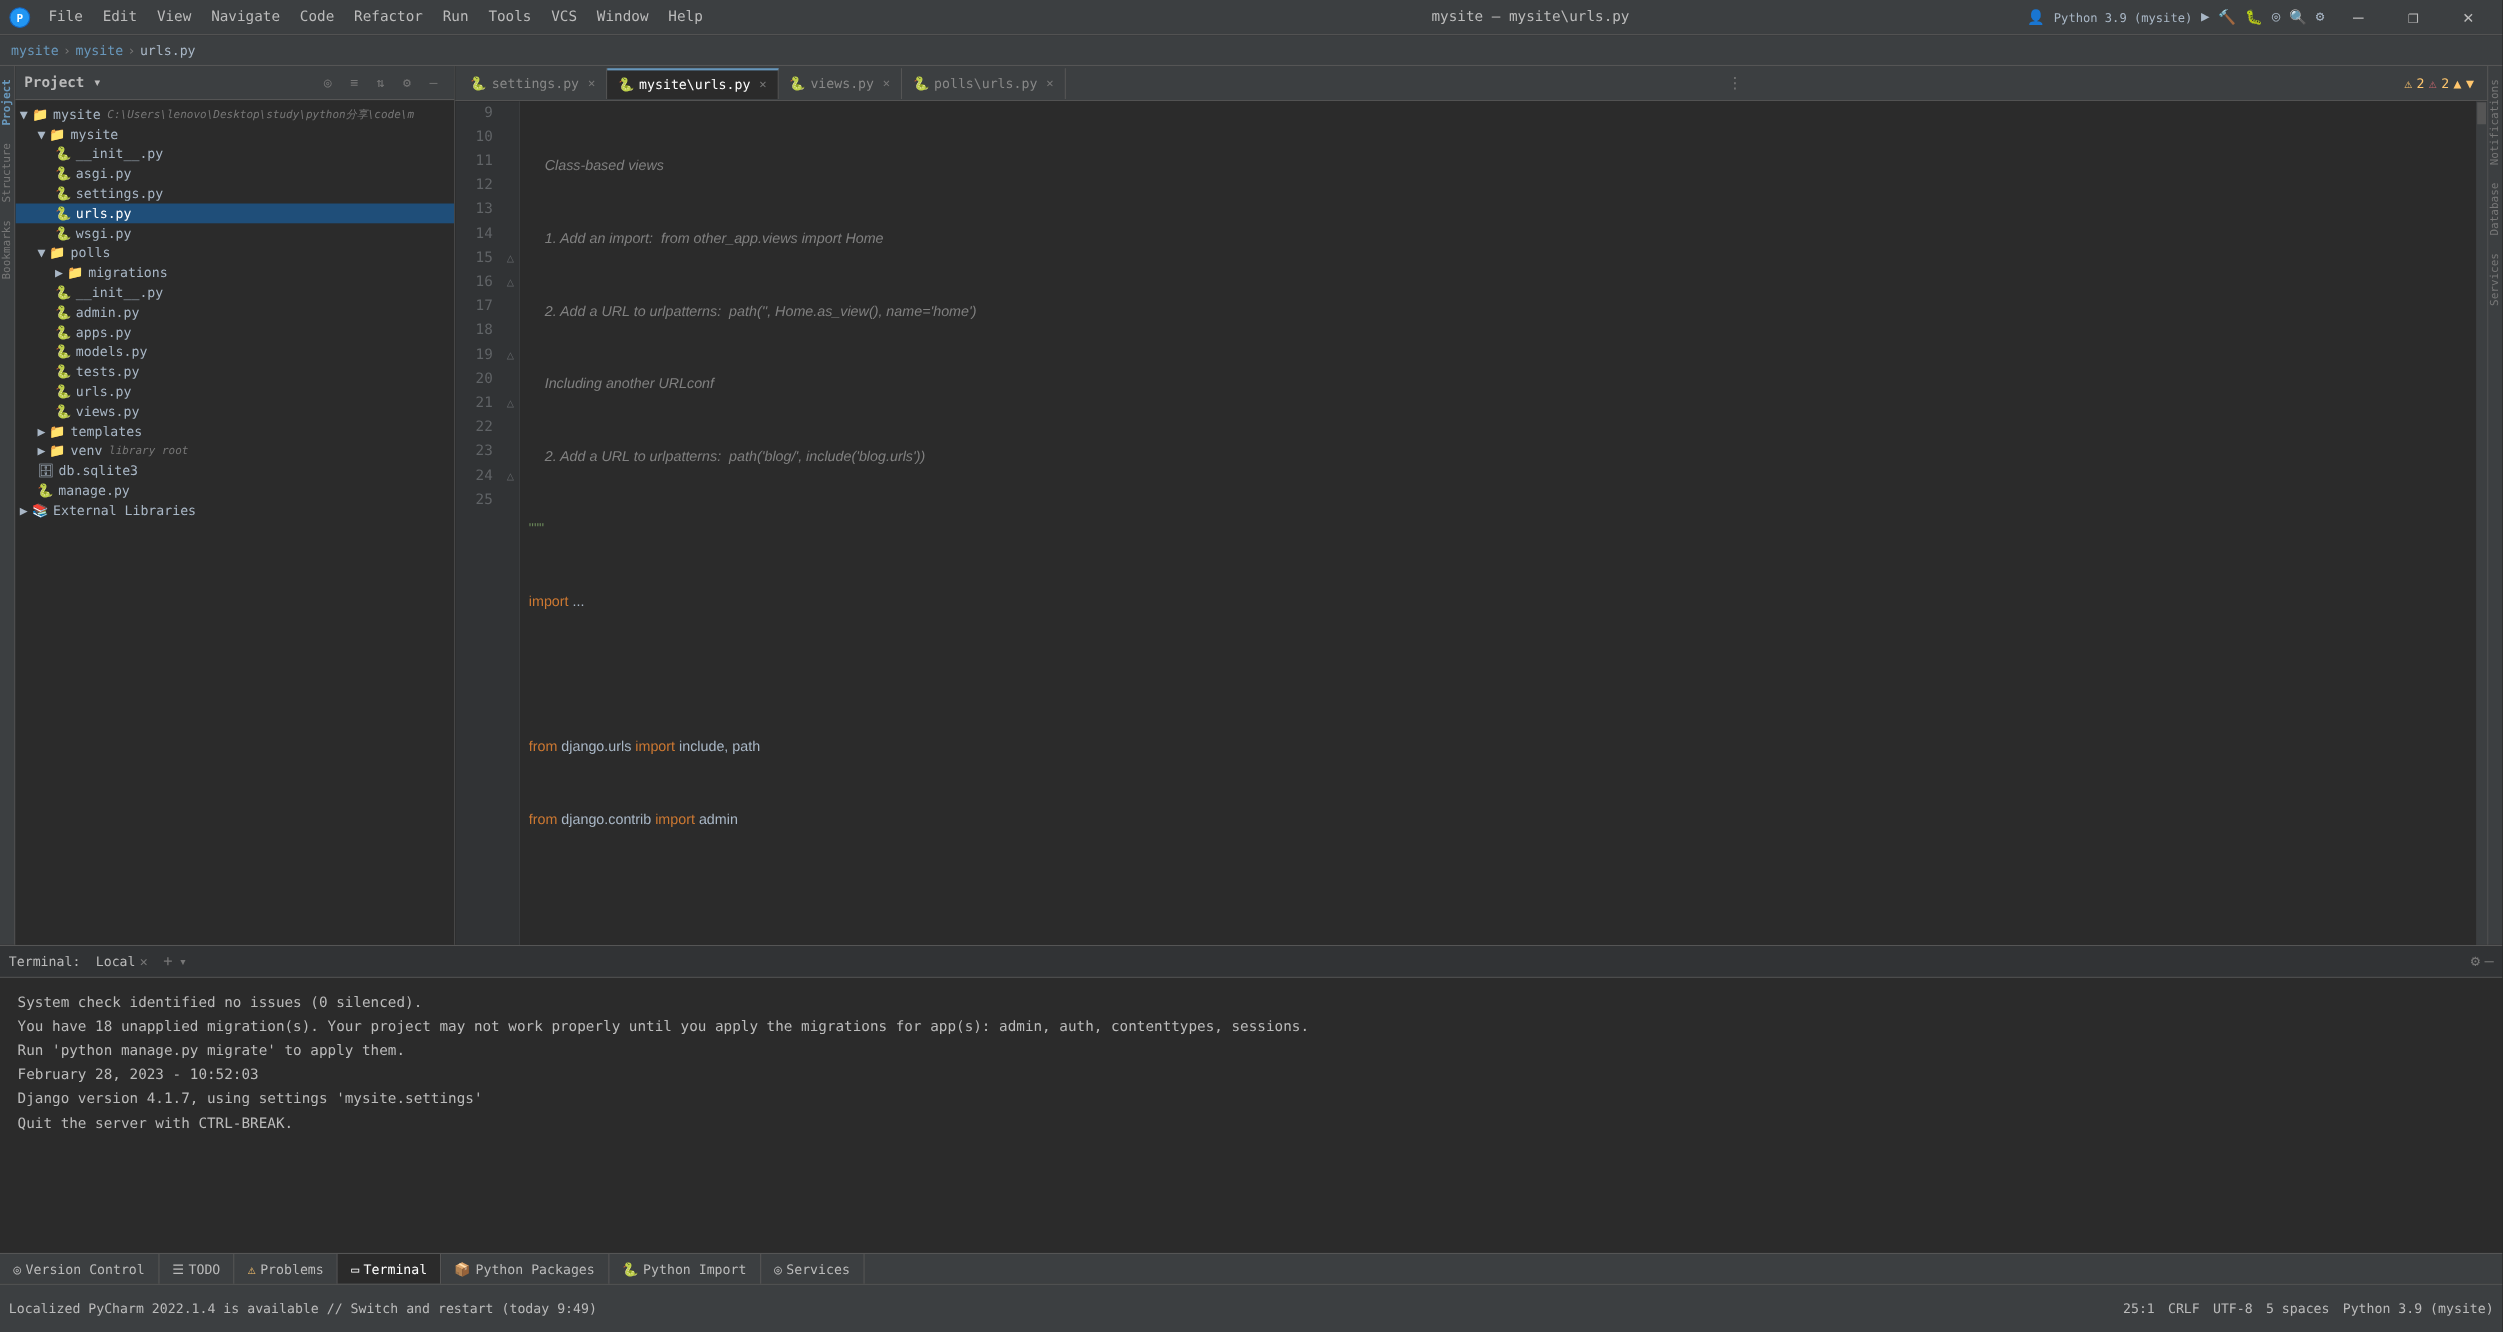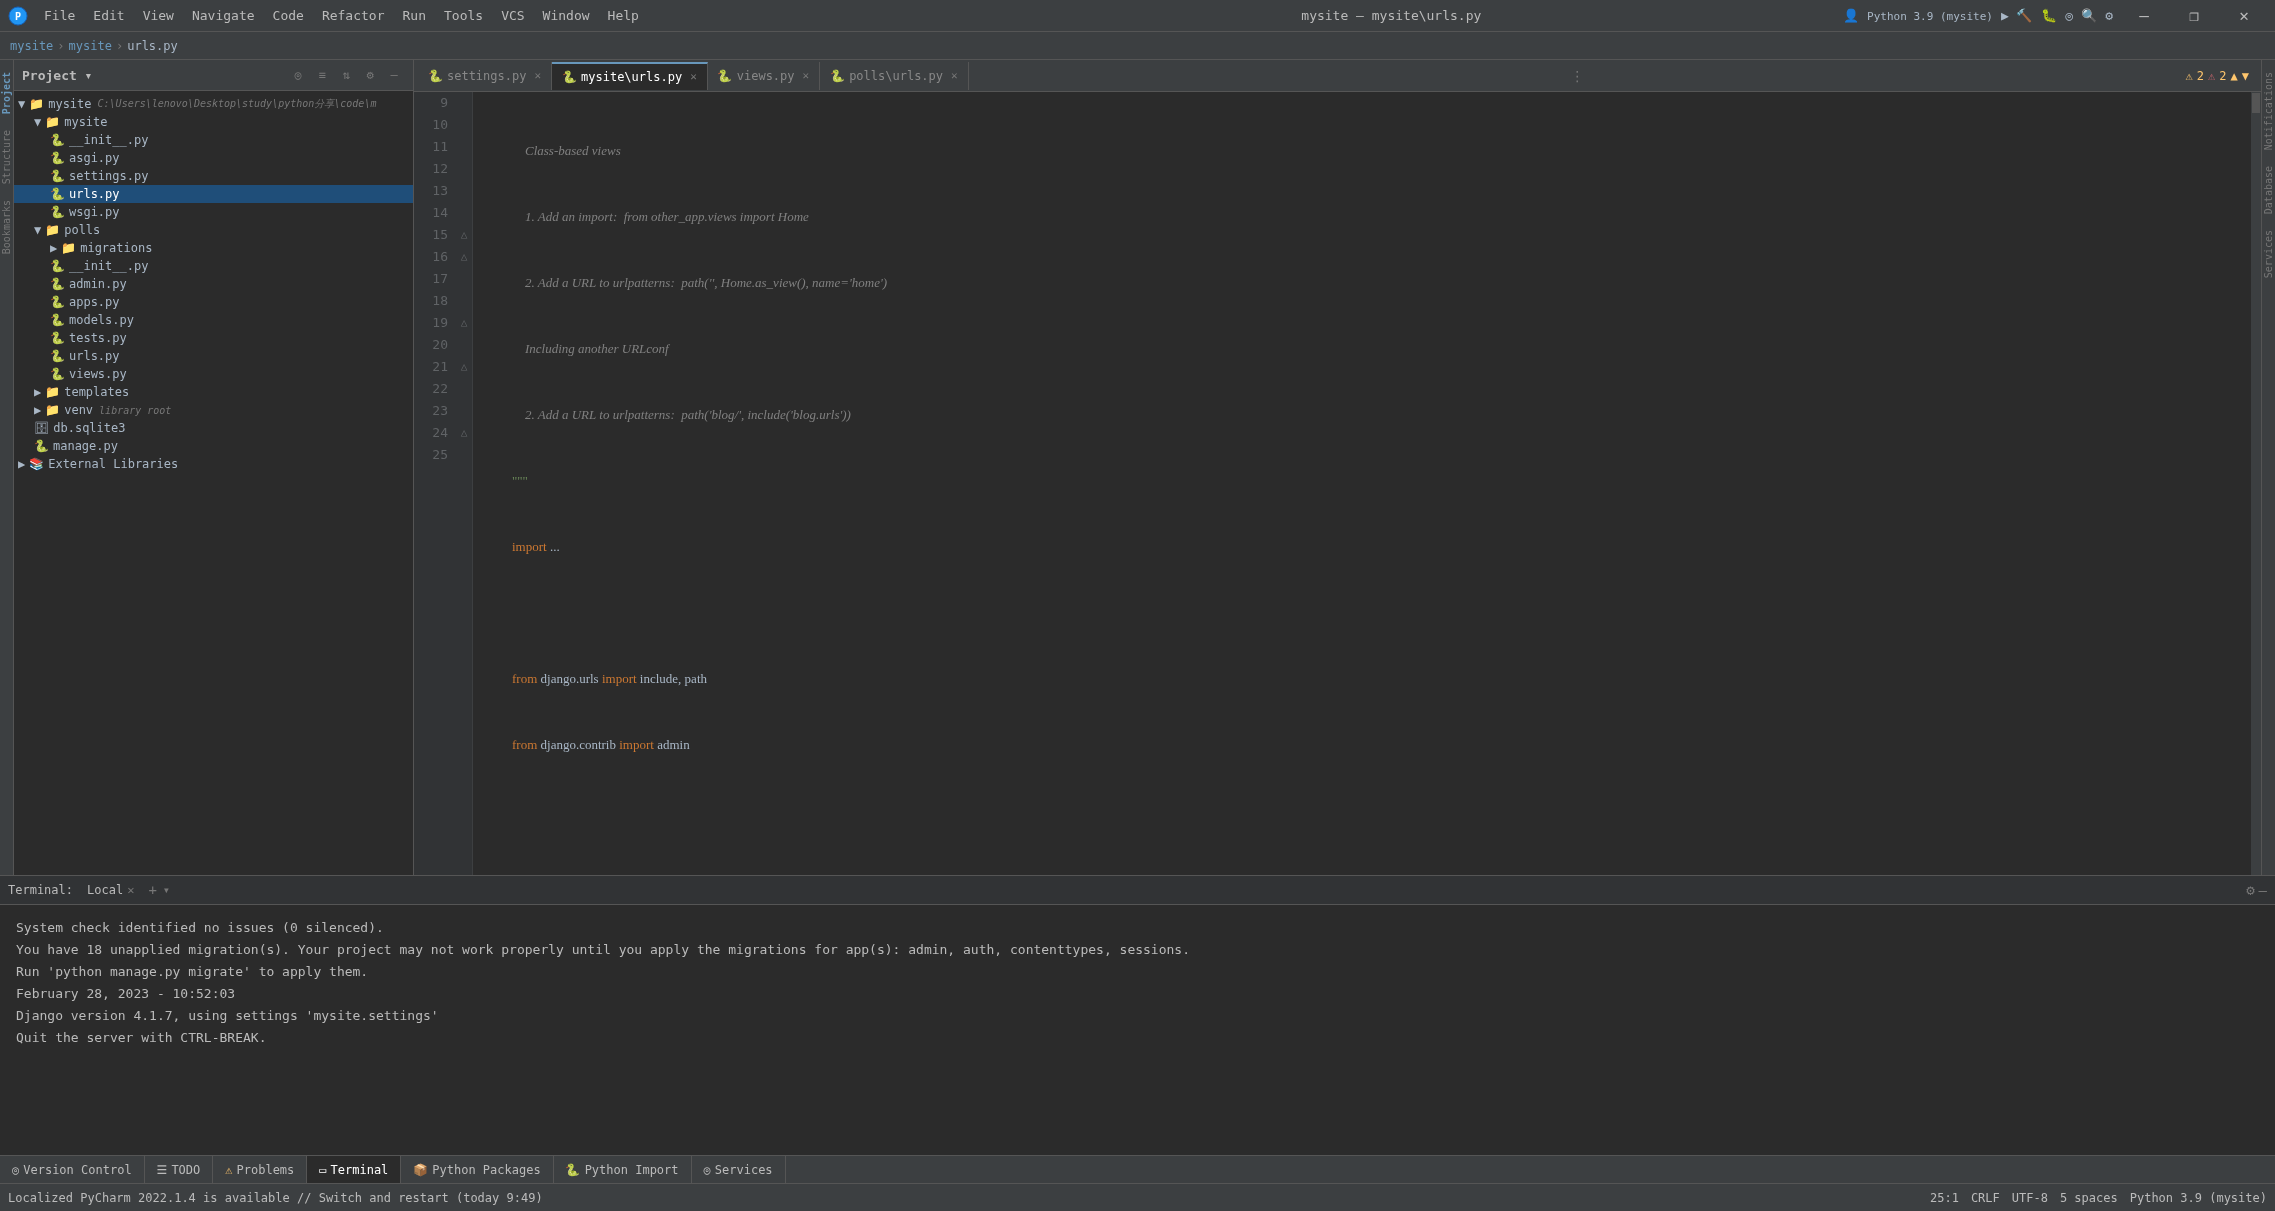--- a/index.html
+++ b/index.html
@@ -55,21 +55,21 @@
     .terminal-tab { display: flex; align-items: center; gap: 4px; padding: 2px 8px; color: #bbb; font-size: 12px; }
     .terminal-tab .close { color: #777; cursor: pointer; }
     .terminal-add { color: #777; cursor: pointer; padding: 2px 6px; font-size: 14px; }
     .terminal-dropdown { color: #777; cursor: pointer; font-size: 12px; }
     .terminal-settings { margin-left: auto; color: #777; cursor: pointer; font-size: 14px; }
     .terminal-minimize { color: #777; cursor: pointer; font-size: 14px; }
     #terminal-content { flex: 1; padding: 12px 16px; font-size: 13px; line-height: 22px; color: #bbb; overflow-y: auto; background: #2b2b2b; }
     .terminal-link { color: #6897bb; text-decoration: underline; border: 2px solid #e74c3c; padding: 0 2px; }
 
     
-    #status-bar { height: 28px; background: #3c3f41; border-top: 1px solid #555; display: flex; align-items: center; padding: 0 8px; font-size: 12px; color: #bbb; }
+    #status-bar { height: 44px; background: #3c3f41; border-top: 1px solid #555; display: flex; align-items: center; padding: 0 8px; font-size: 12px; color: #bbb; }
     #status-bar .status-left { flex: 1; }
     #status-bar .status-right { display: flex; gap: 12px; color: #bbb; }
 
     
     #bottom-toolbar { display: flex; align-items: center; height: 28px; background: #3c3f41; border-top: 1px solid #555; }
     #bottom-toolbar .btool-item { display: flex; align-items: center; gap: 4px; padding: 0 12px; height: 28px; cursor: pointer; color: #bbb; font-size: 12px; border-right: 1px solid #555; }
     #bottom-toolbar .btool-item.active { background: #2b2b2b; color: #fff; }
 
     .line-row { display: flex; min-height: 22px; line-height: 22px; }
     .line-num-cell { width: 42px; min-width: 42px; color: #606366; text-align: right; padding-right: 8px; user-select: none; font-size: 13px; }
@@ -375,21 +375,21 @@
           <div class="line-row" style="height:22px;line-height:22px;">
             <div class="line-num-cell">24</div>
             <div class="line-gutter" style="color:#606366;font-size:11px;">△</div>
           </div>
           <div class="line-row" style="height:22px;line-height:22px;">
             <div class="line-num-cell">25</div>
             <div class="line-gutter"></div>
           </div>
         </div>
 
-        <div id="code-content" style="flex:1; padding:4px 8px; font-size:13px; line-height:22px; overflow:auto; background:#2b2b2b; font-family:Liberation Serif, serif;margin-left:31px;">
+        <div id="code-content" style="flex:1; padding:4px 8px; font-size:13px; line-height:22px; overflow:auto; background:#2b2b2b; font-family:Liberation Sans, sans-serif;">
           <div style="white-space:pre; line-height:22px;"><span class="cm">    Class-based views</span></div>
           <div style="white-space:pre; line-height:22px;"><span class="cm">    1. Add an import:  from other_app.views import Home</span></div>
           <div style="white-space:pre; line-height:22px;"><span class="cm">    2. Add a URL to urlpatterns:  path('', Home.as_view(), name='home')</span></div>
           <div style="white-space:pre; line-height:22px;"><span class="cm">    Including another URLconf</span></div>
           <div style="white-space:pre; line-height:22px;"><span class="cm">    2. Add a URL to urlpatterns:  path('blog/', include('blog.urls'))</span></div>
           <div style="white-space:pre; line-height:22px;"><span style="color:#6a8759;">"""</span></div>
           <div style="white-space:pre; line-height:22px;"><span class="kw">import</span><span class="var"> ...</span></div>
           <div style="white-space:pre; line-height:22px;"> </div>
           <div style="white-space:pre; line-height:22px;"><span class="kw">from</span><span class="var"> django.urls </span><span class="kw">import</span><span class="var"> include, path</span></div>
           <div style="white-space:pre; line-height:22px;"><span class="kw">from</span><span class="var"> django.contrib </span><span class="kw">import</span><span class="var"> admin</span></div>

